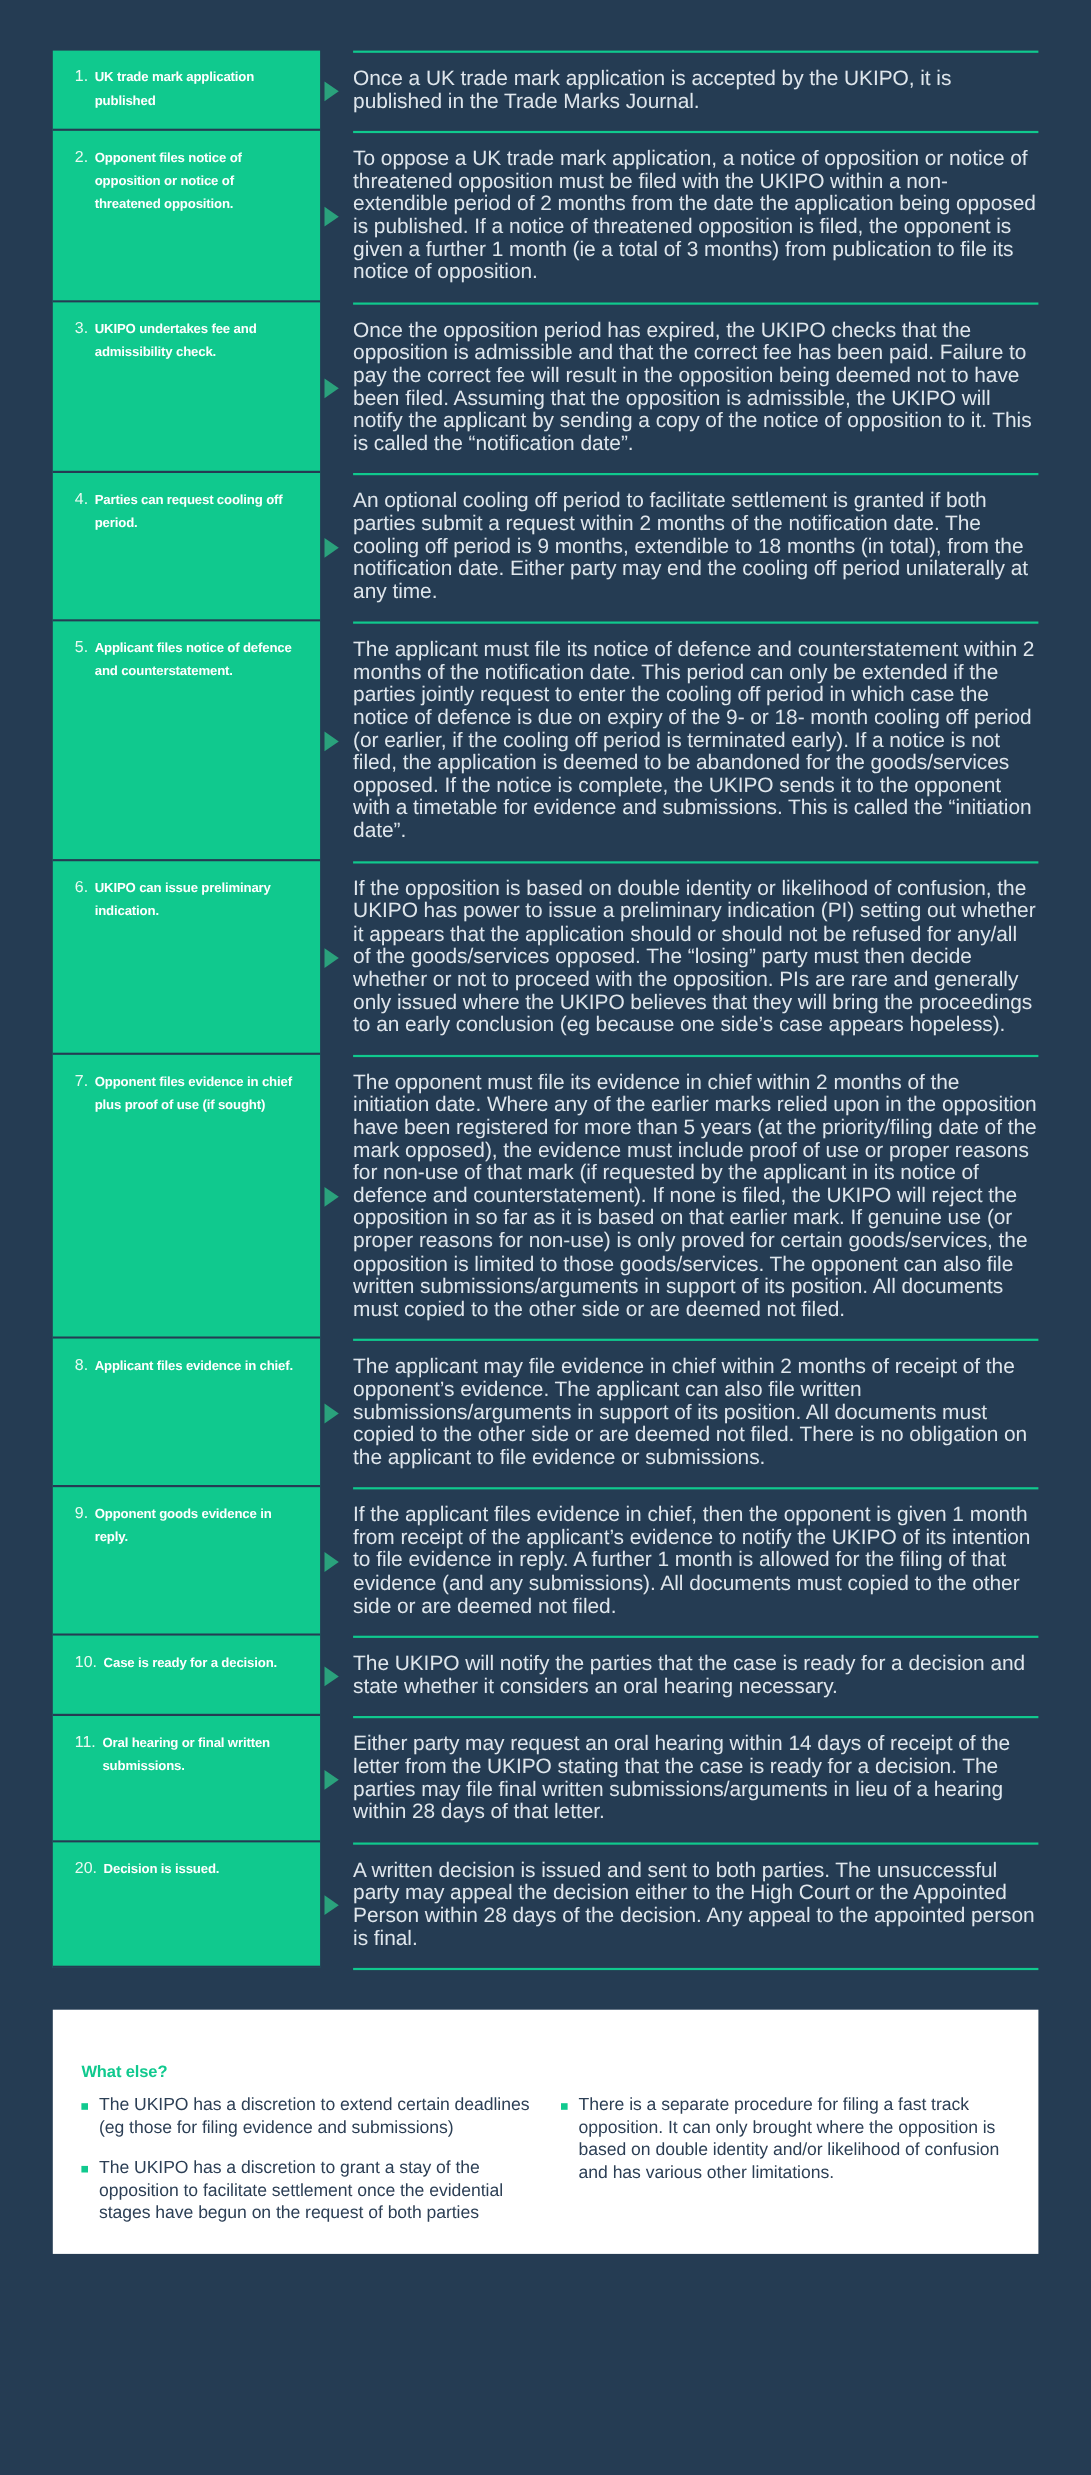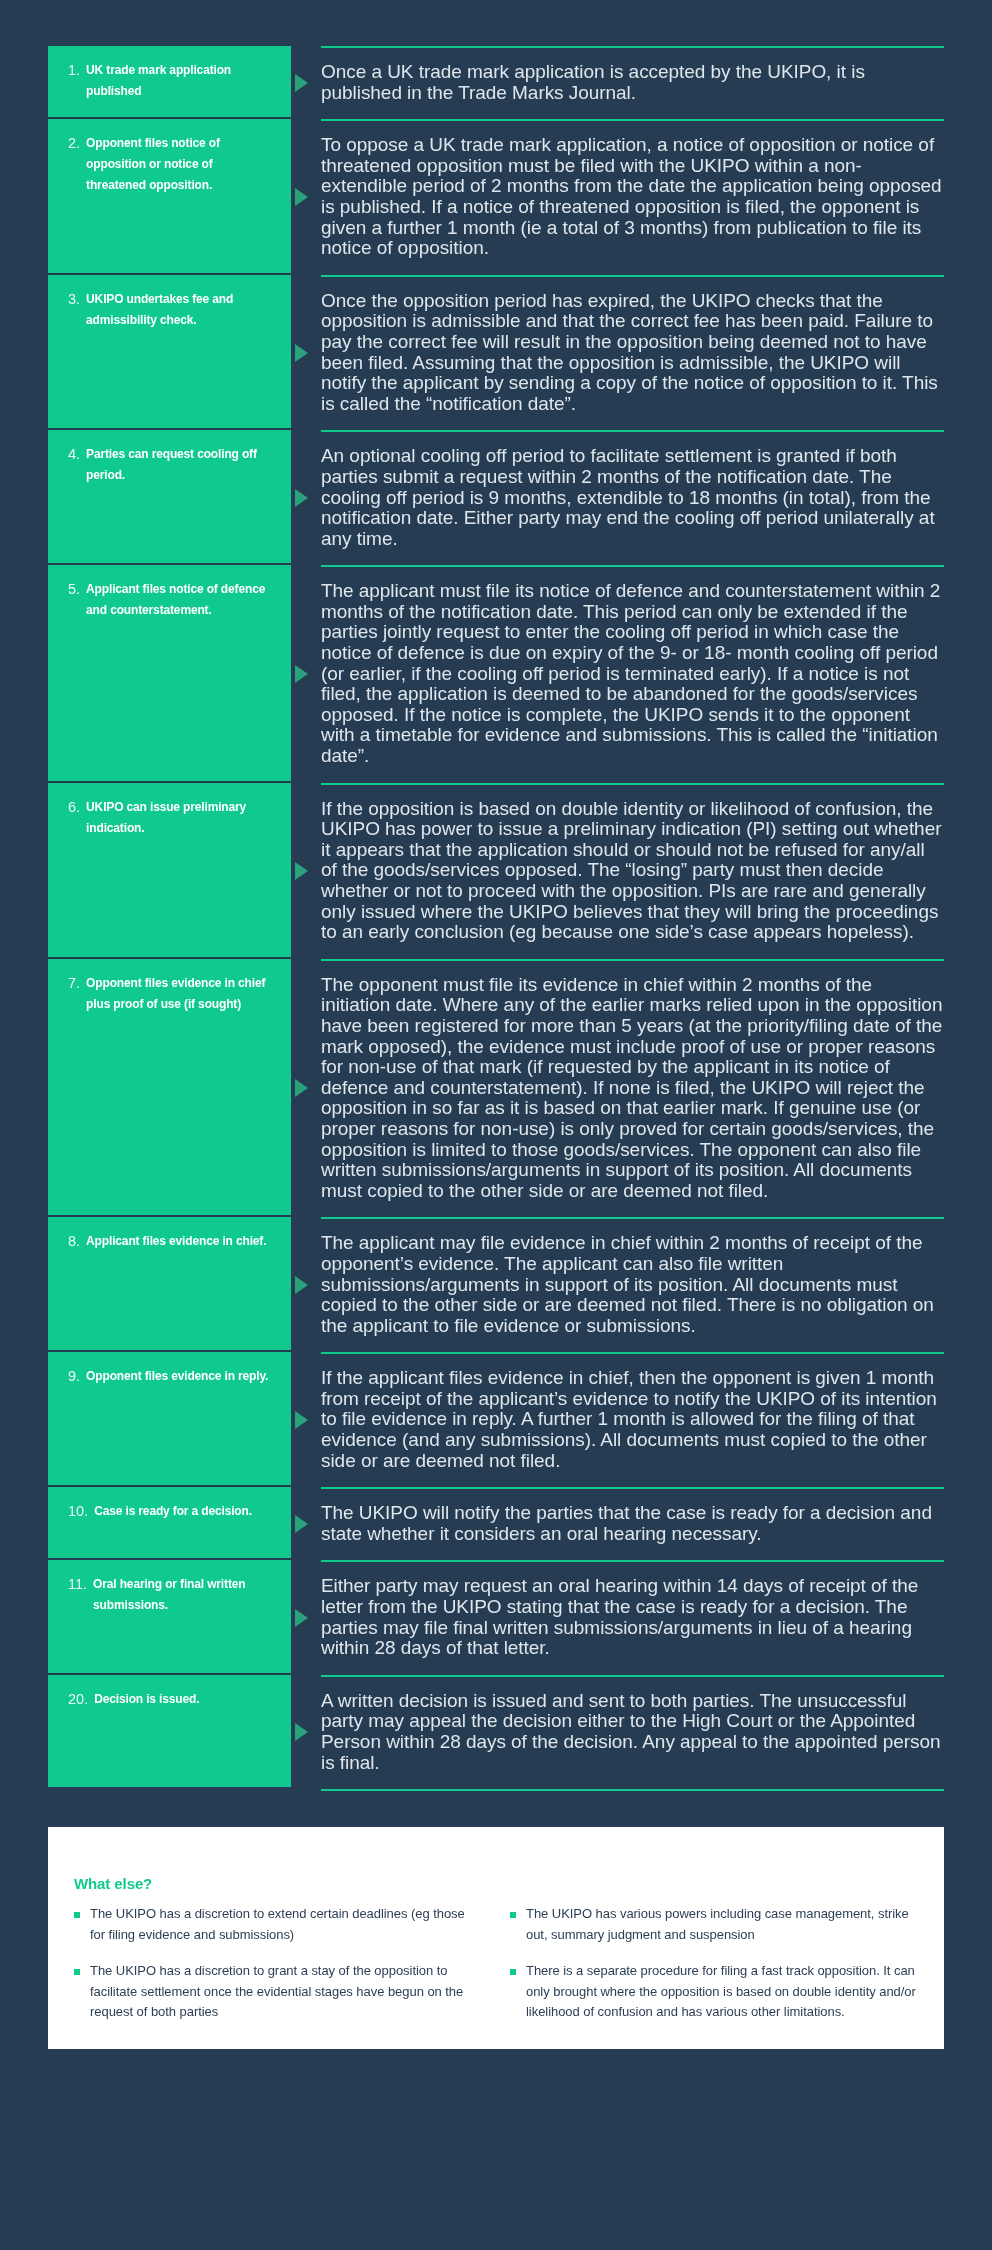--- a/index.html
+++ b/index.html
@@ -134,21 +134,21 @@
   ul.we-list {
     list-style: none;
     margin: 0;
     padding: 0;
   }
   ul.we-list li {
     position: relative;
     padding-left: 16px;
     margin-bottom: 16px;
     color: #2c3f55;
-    font-size: 13px;
+    font-size: 16px;
     line-height: 20.5px;
     letter-spacing: -0.05px;
   }
   ul.we-list li:last-child {
     margin-bottom: 0;
   }
   ul.we-list li .bullet-sq {
     position: absolute;
     left: 0;
     top: 8px;
@@ -281,21 +281,21 @@
       </div>
       <div class="step-desc-cell">
         <div class="step-desc">The applicant may file evidence in chief within 2 months of receipt of the opponent’s evidence. The applicant can also file written submissions/arguments in support of its position. All documents must copied to the other side or are deemed not filed. There is no obligation on the applicant to file evidence or submissions.</div>
       </div>
     </div>
 
     <div class="step-row">
       <div class="step-label-cell">
         <div class="step-label-inner">
           <span class="step-num">9.</span>
-          <span class="step-title">Opponent files evidence in reply.</span>
+          <span class="step-title">Opponent goods evidence in reply.</span>
         </div>
       </div>
       <div class="arrow-gap">
         <div class="arrow"></div>
       </div>
       <div class="step-desc-cell">
         <div class="step-desc">If the applicant files evidence in chief, then the opponent is given 1 month from receipt of the applicant’s evidence to notify the UKIPO of its intention to file evidence in reply. A further 1 month is allowed for the filing of that evidence (and any submissions). All documents must copied to the other side or are deemed not filed.</div>
       </div>
     </div>
 
@@ -359,24 +359,20 @@
           <li>
             <span class="bullet-sq"></span>
             <span>The UKIPO has a discretion to grant a stay of the opposition to facilitate settlement once the evidential stages have begun on the request of both parties</span>
           </li>
         </ul>
       </div>
       <div class="what-else-col">
         <ul class="we-list">
           <li>
             <span class="bullet-sq"></span>
-            <span>The UKIPO has various powers including case management, strike out, summary judgment and suspension</span>
-          </li>
-          <li>
-            <span class="bullet-sq"></span>
             <span>There is a separate procedure for filing a fast track opposition. It can only brought where the opposition is based on double identity and/or likelihood of confusion and has various other limitations.</span>
           </li>
         </ul>
       </div>
     </div>
   </div>
 
 </div>
 
 </body></html>

